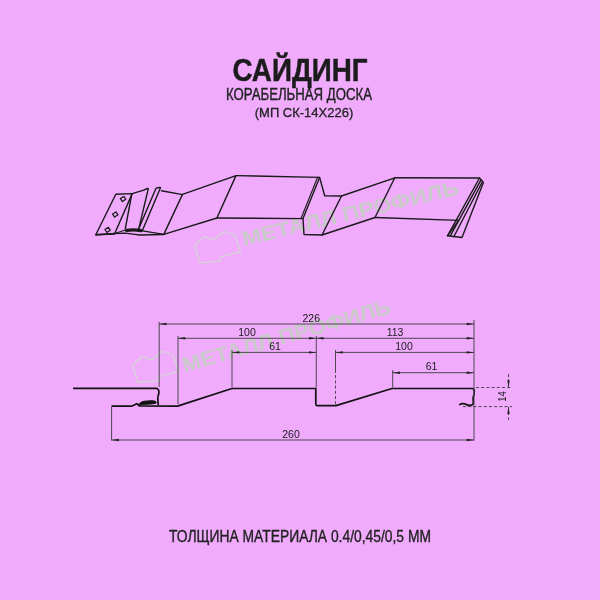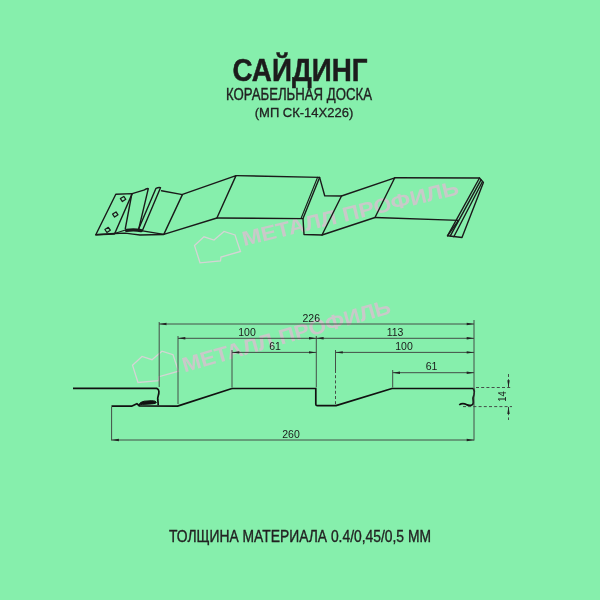--- a/index.html
+++ b/index.html
@@ -1,16 +1,16 @@
 <!DOCTYPE html>
 <html><head>
 <meta charset="utf-8">
 <style>
   html,body{margin:0;padding:0;background:#ffffff;}
-  .page{width:600px;height:600px;position:relative;background:#86efac;overflow:hidden;}
+  .page{width:600px;height:600px;position:relative;background:#f0abfc;overflow:hidden;}
   svg{display:block;}
   text{font-family:"Liberation Sans",sans-serif;-webkit-font-smoothing:antialiased;}
 </style>
 </head>
 <body>
 <div class="page">
 <svg width="600" height="600" viewBox="0 0 600 600">
 
 <text x="300" y="81" font-size="31.5" font-weight="bold" fill="#1c1c1c" stroke="#1c1c1c" stroke-width="0.5" text-anchor="middle" textLength="135" lengthAdjust="spacingAndGlyphs">САЙДИНГ</text>
 

